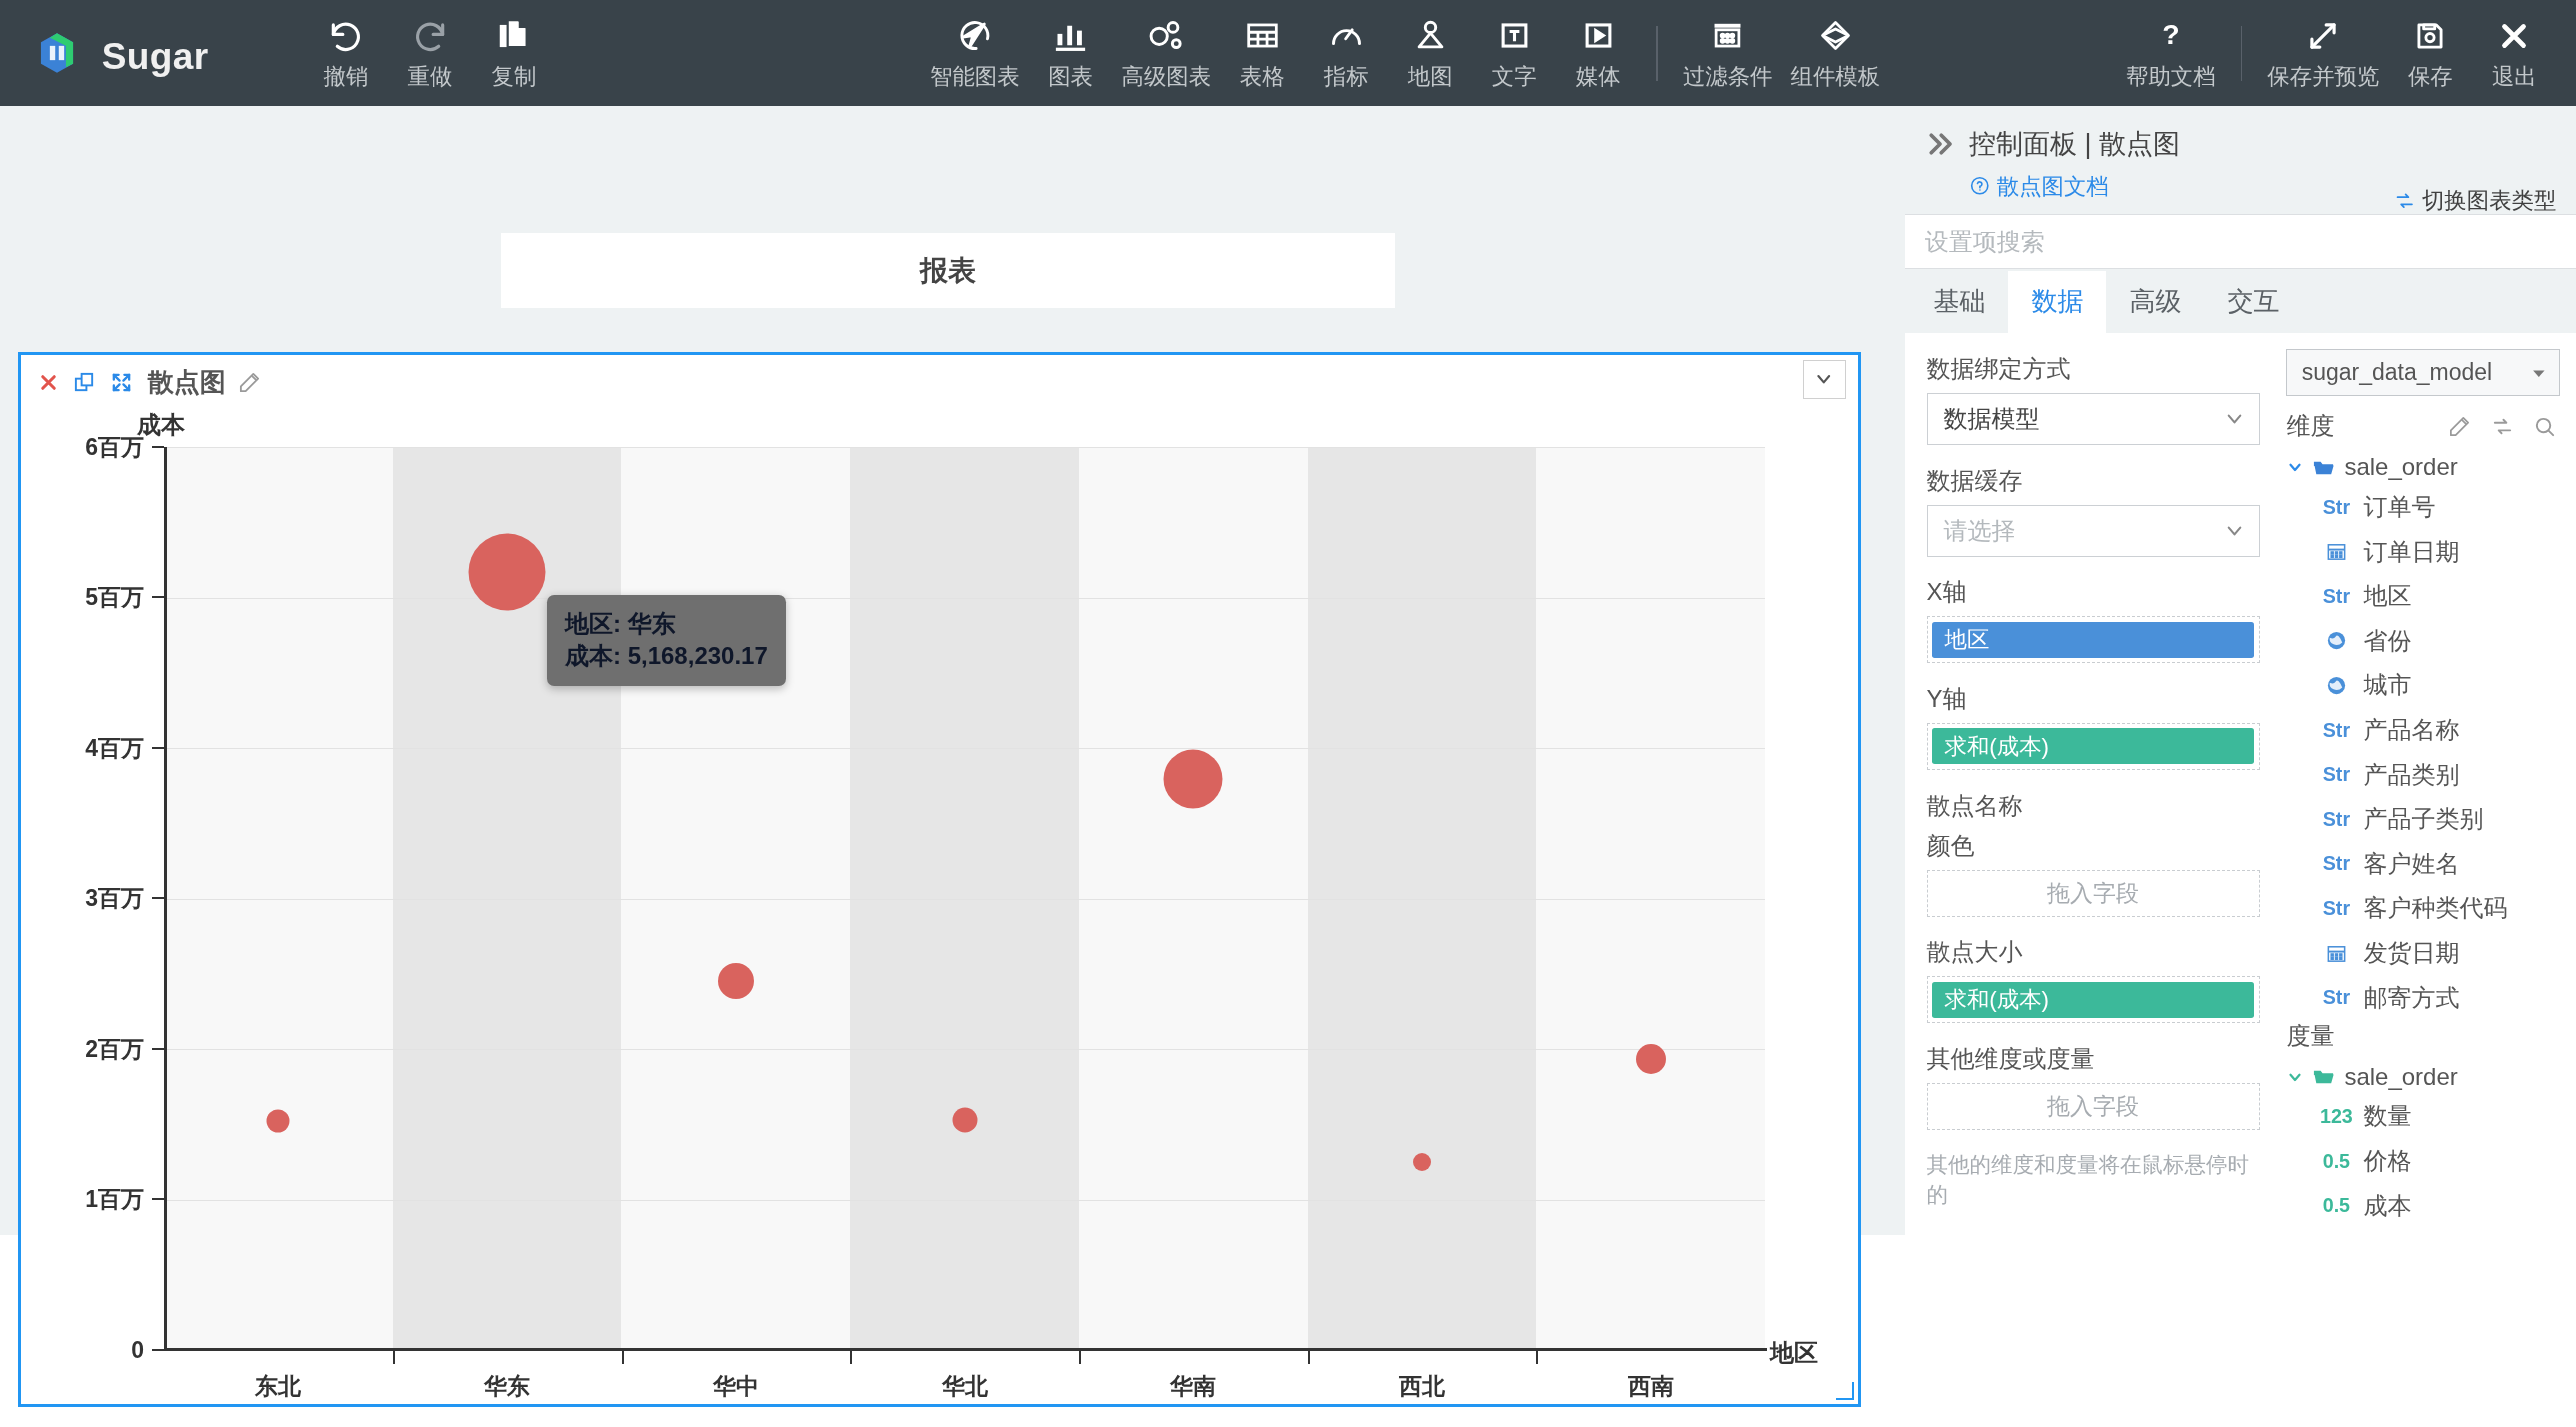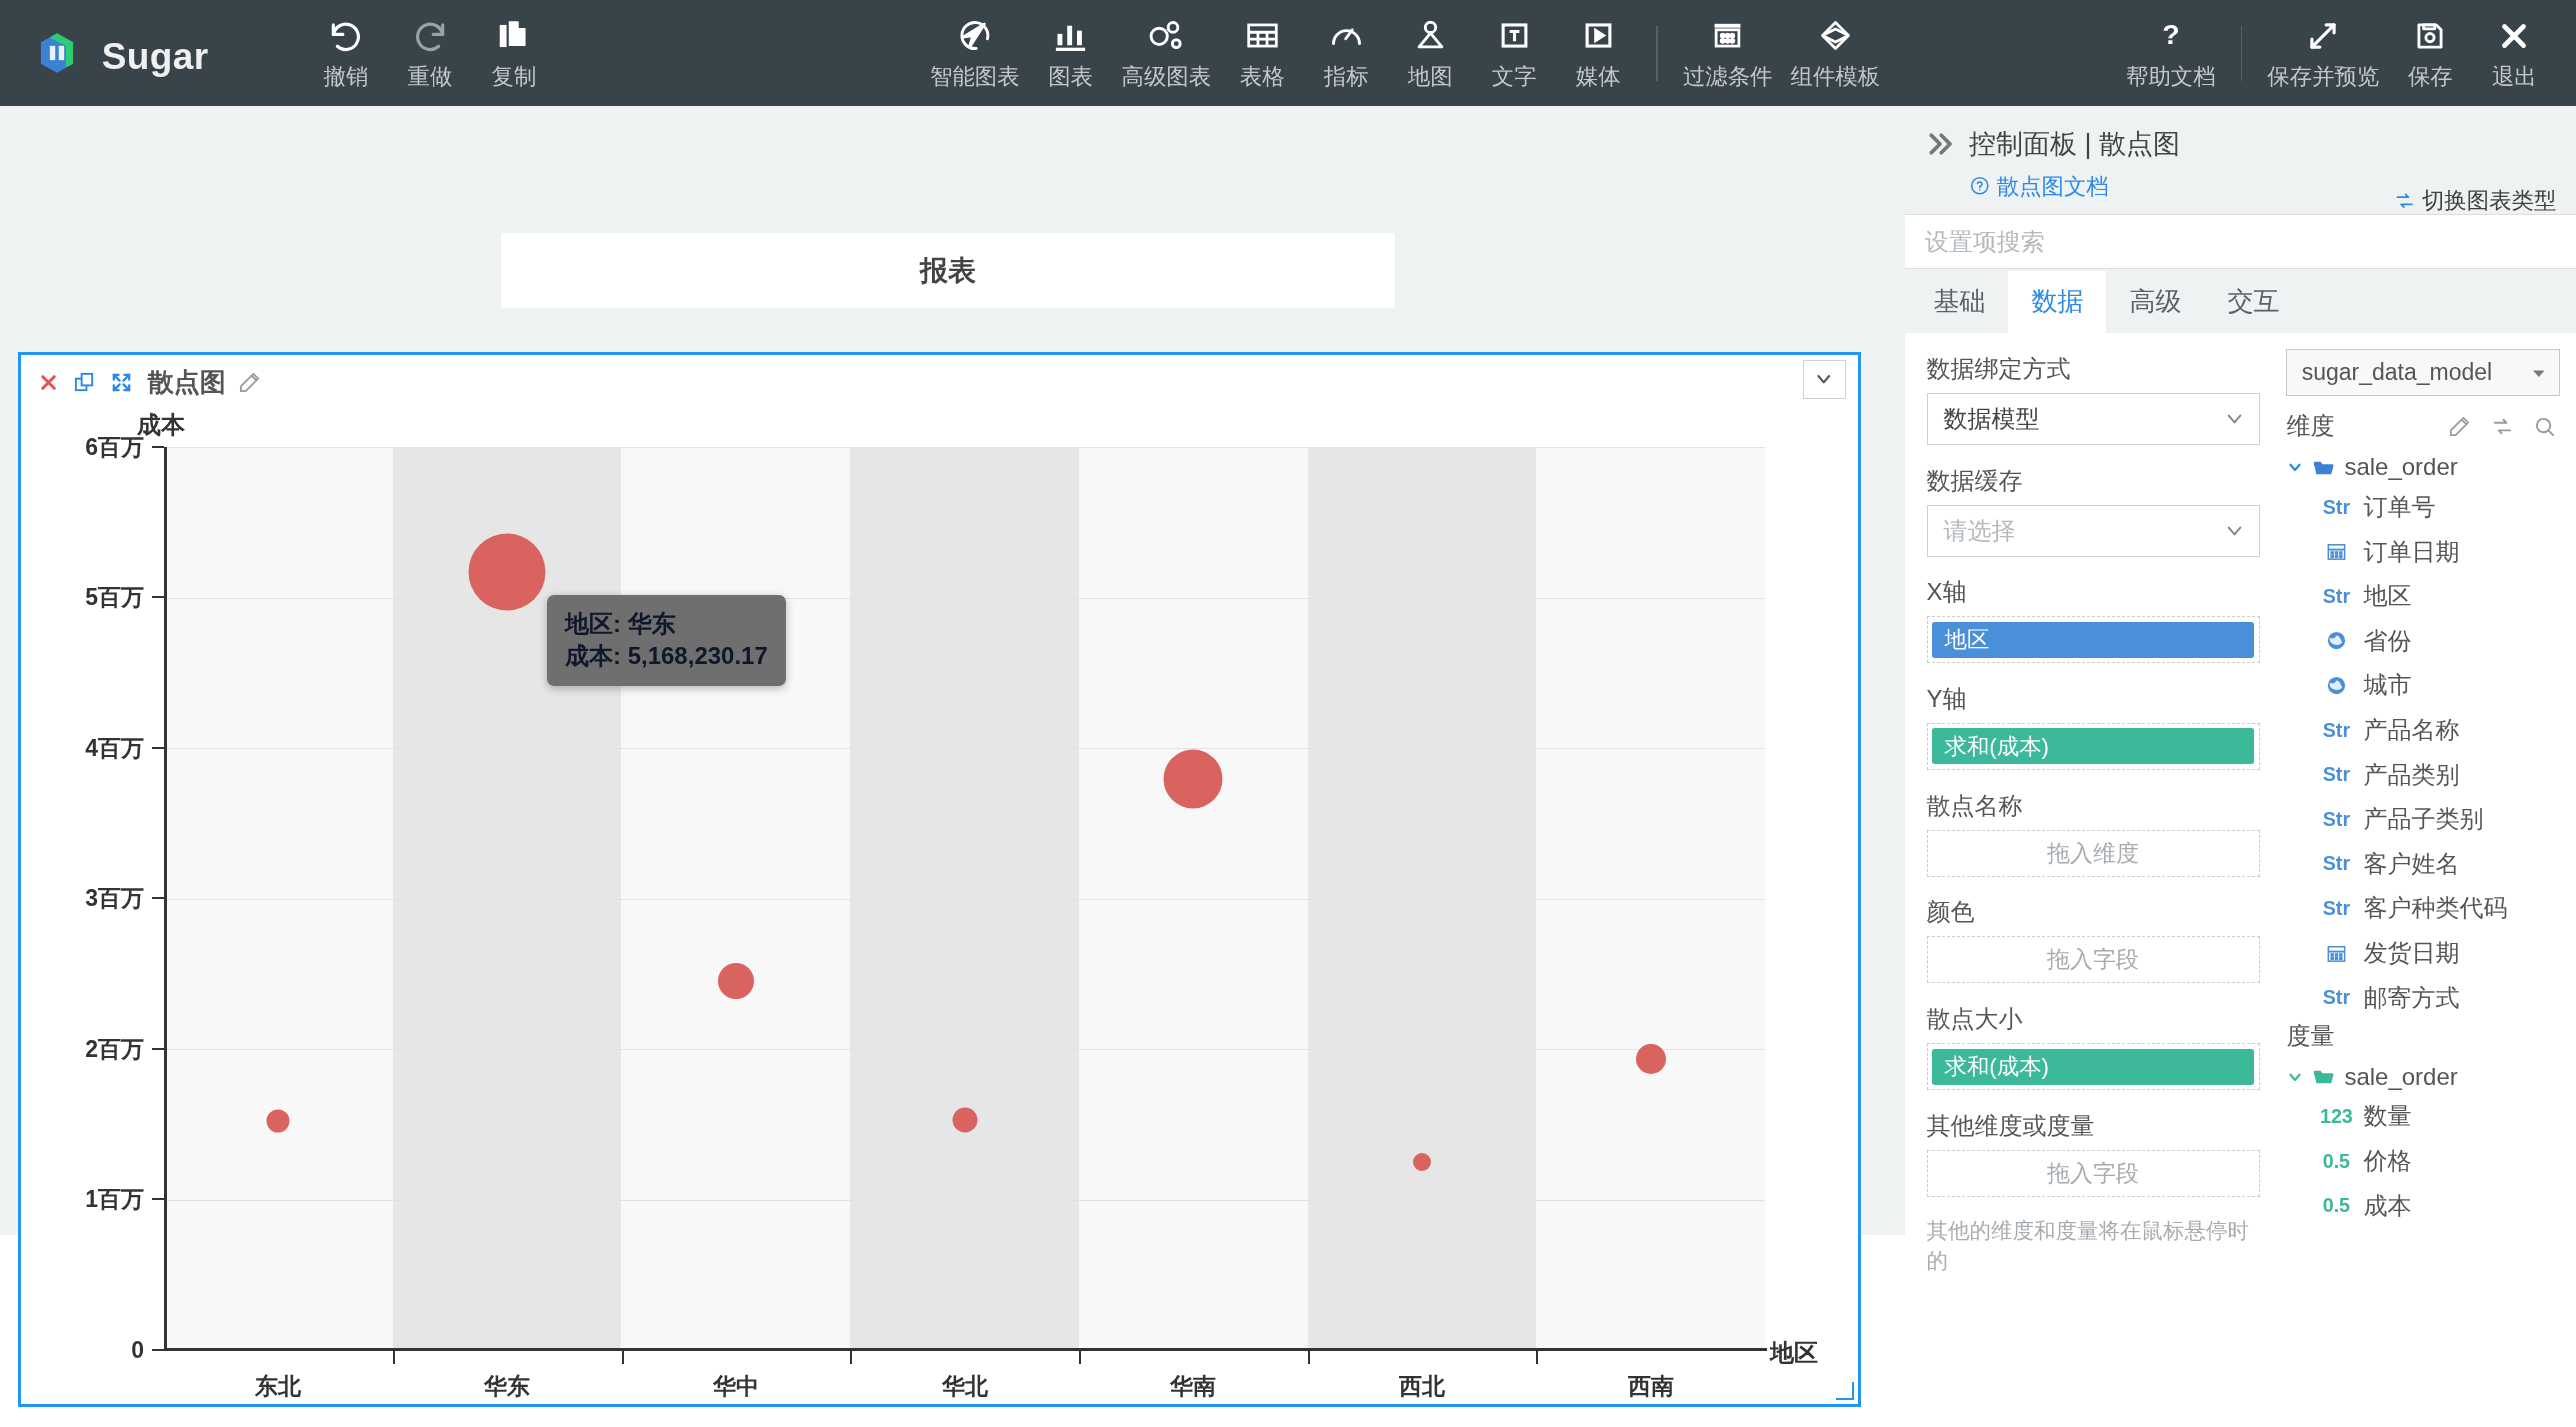--- a/index.html
+++ b/index.html
@@ -561,23 +561,20 @@
         <div class="drop-zone filled">
           <span class="pill blue">地区</span>
         </div>
 
         <div class="fld-label">Y轴</div>
         <div class="drop-zone filled">
           <span class="pill green">求和(成本)</span>
         </div>
 
         <div class="fld-label">散点名称</div>
-        <div class="drop-zone">
-          <span>拖入维度</span>
-        </div>
 
         <div class="fld-label">颜色</div>
         <div class="drop-zone">
           <span>拖入字段</span>
         </div>
 
         <div class="fld-label">散点大小</div>
         <div class="drop-zone filled">
           <span class="pill green">求和(成本)</span>
         </div>

